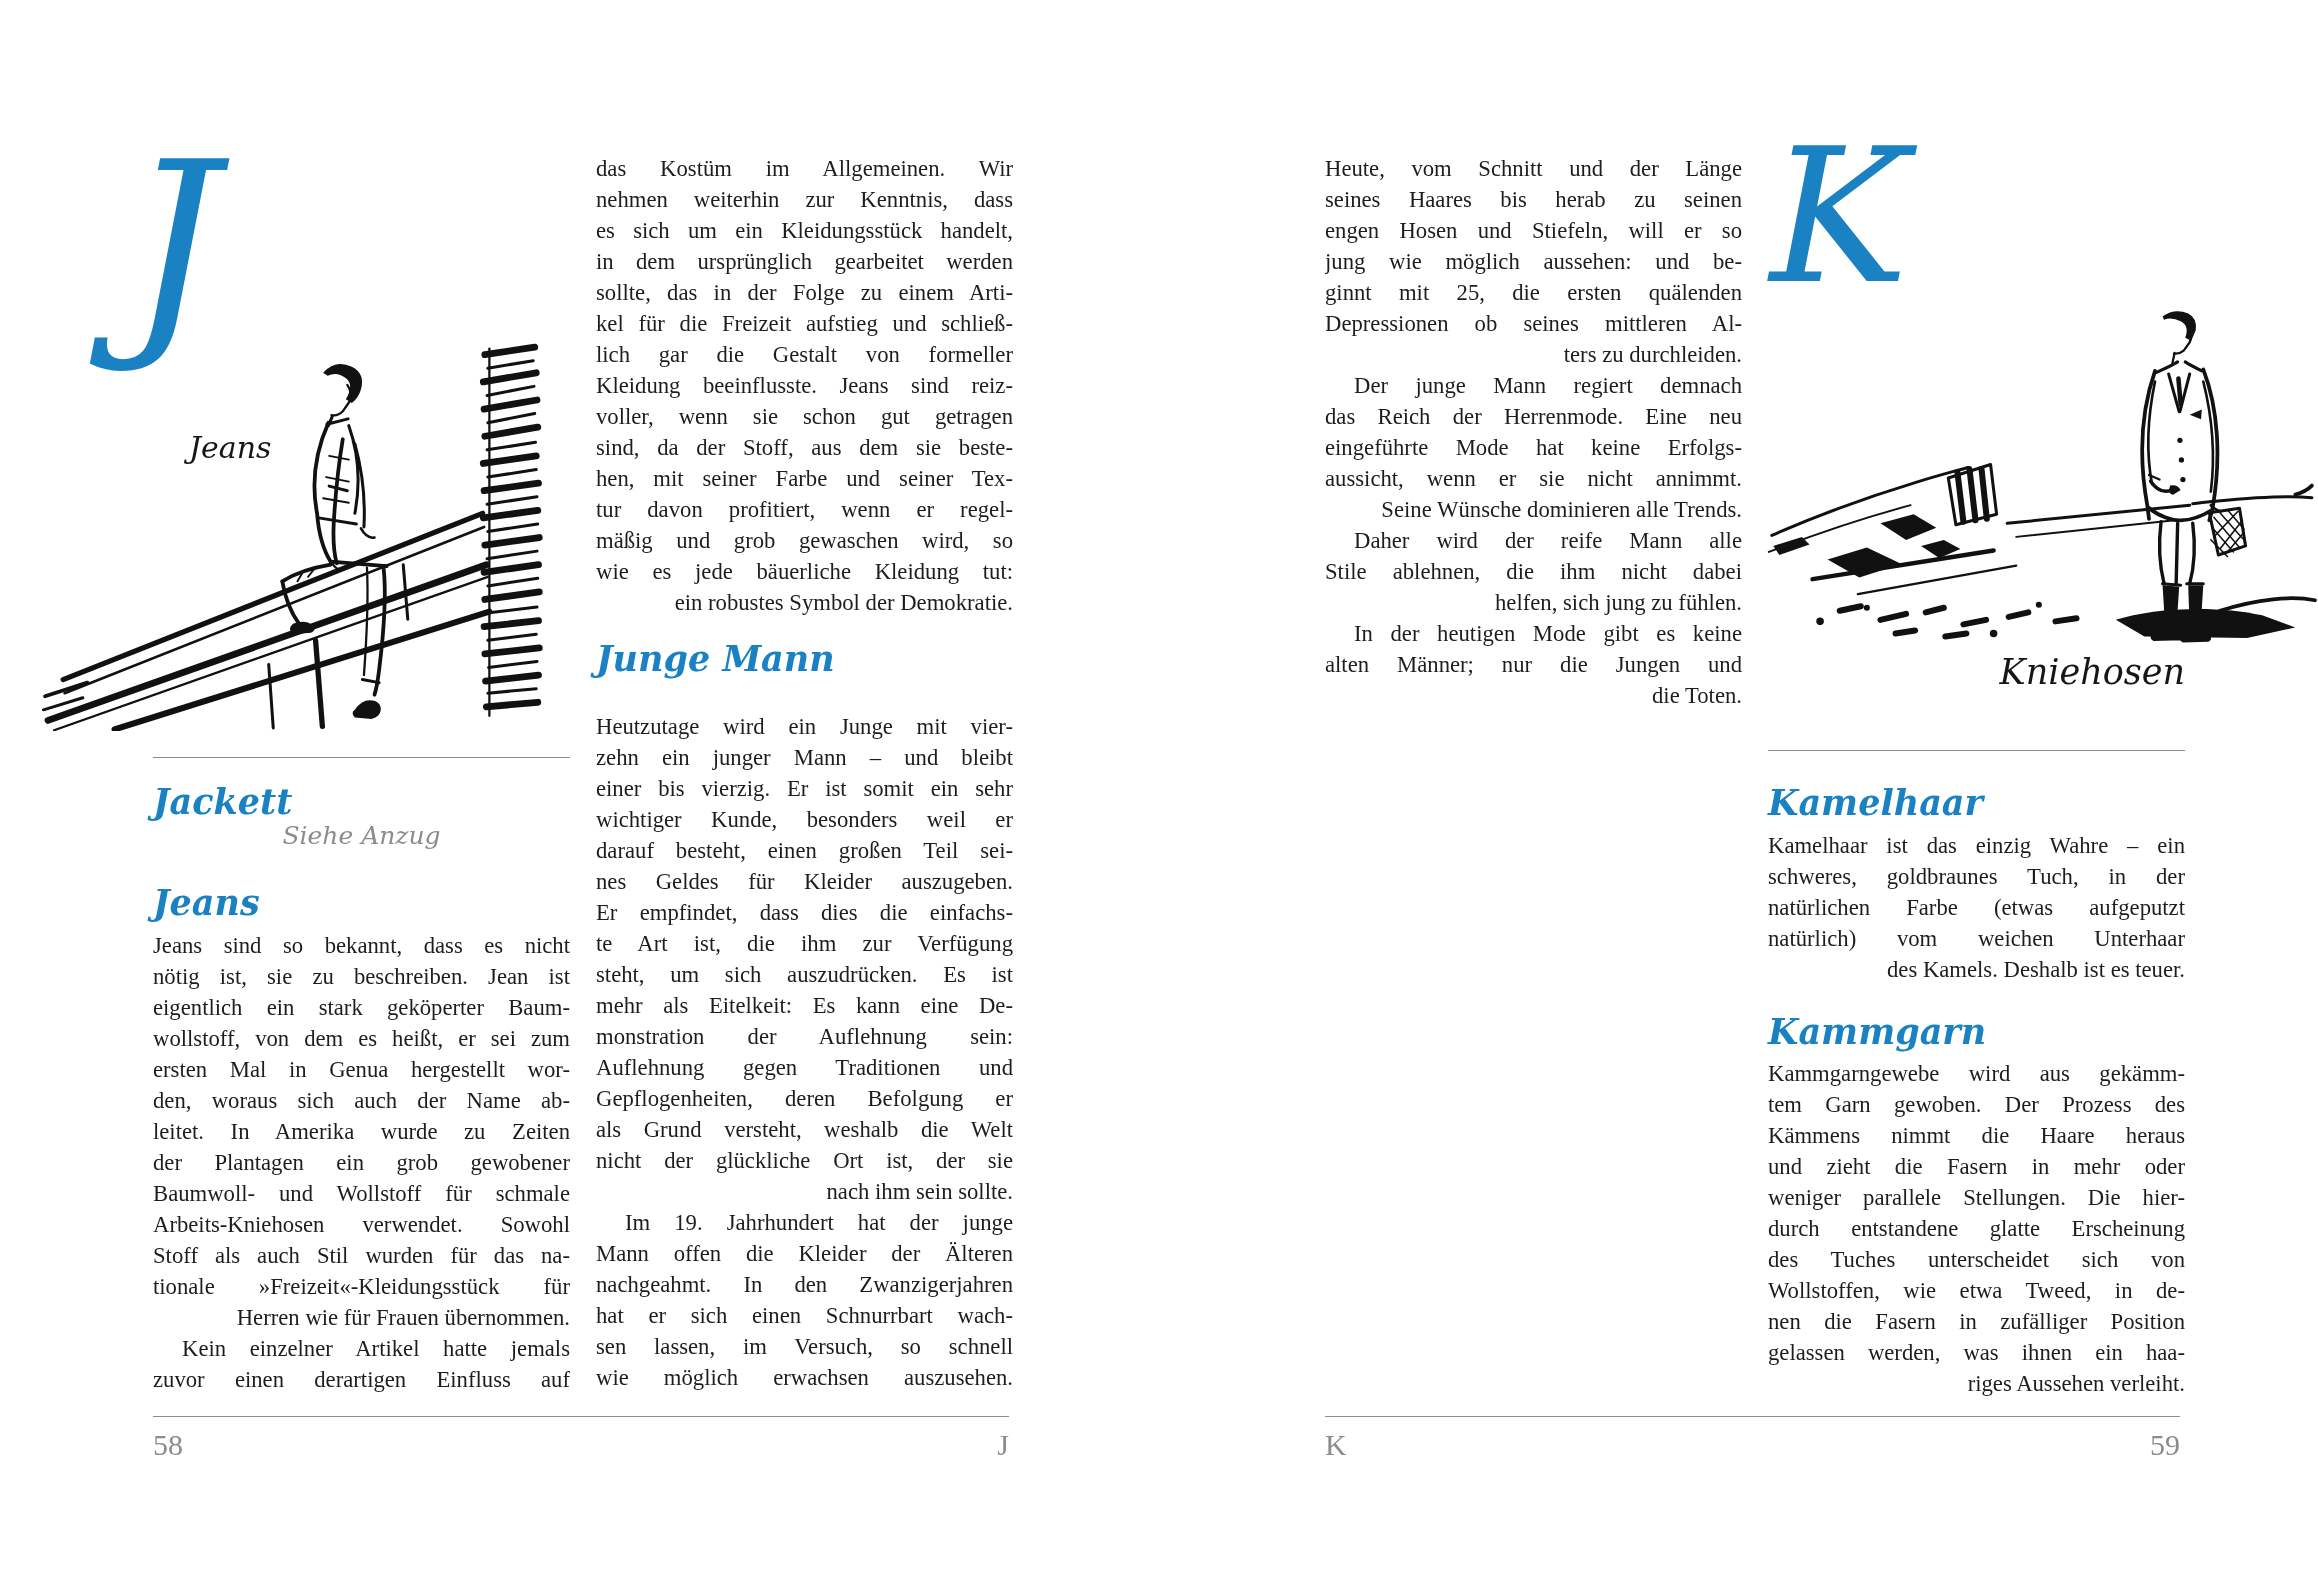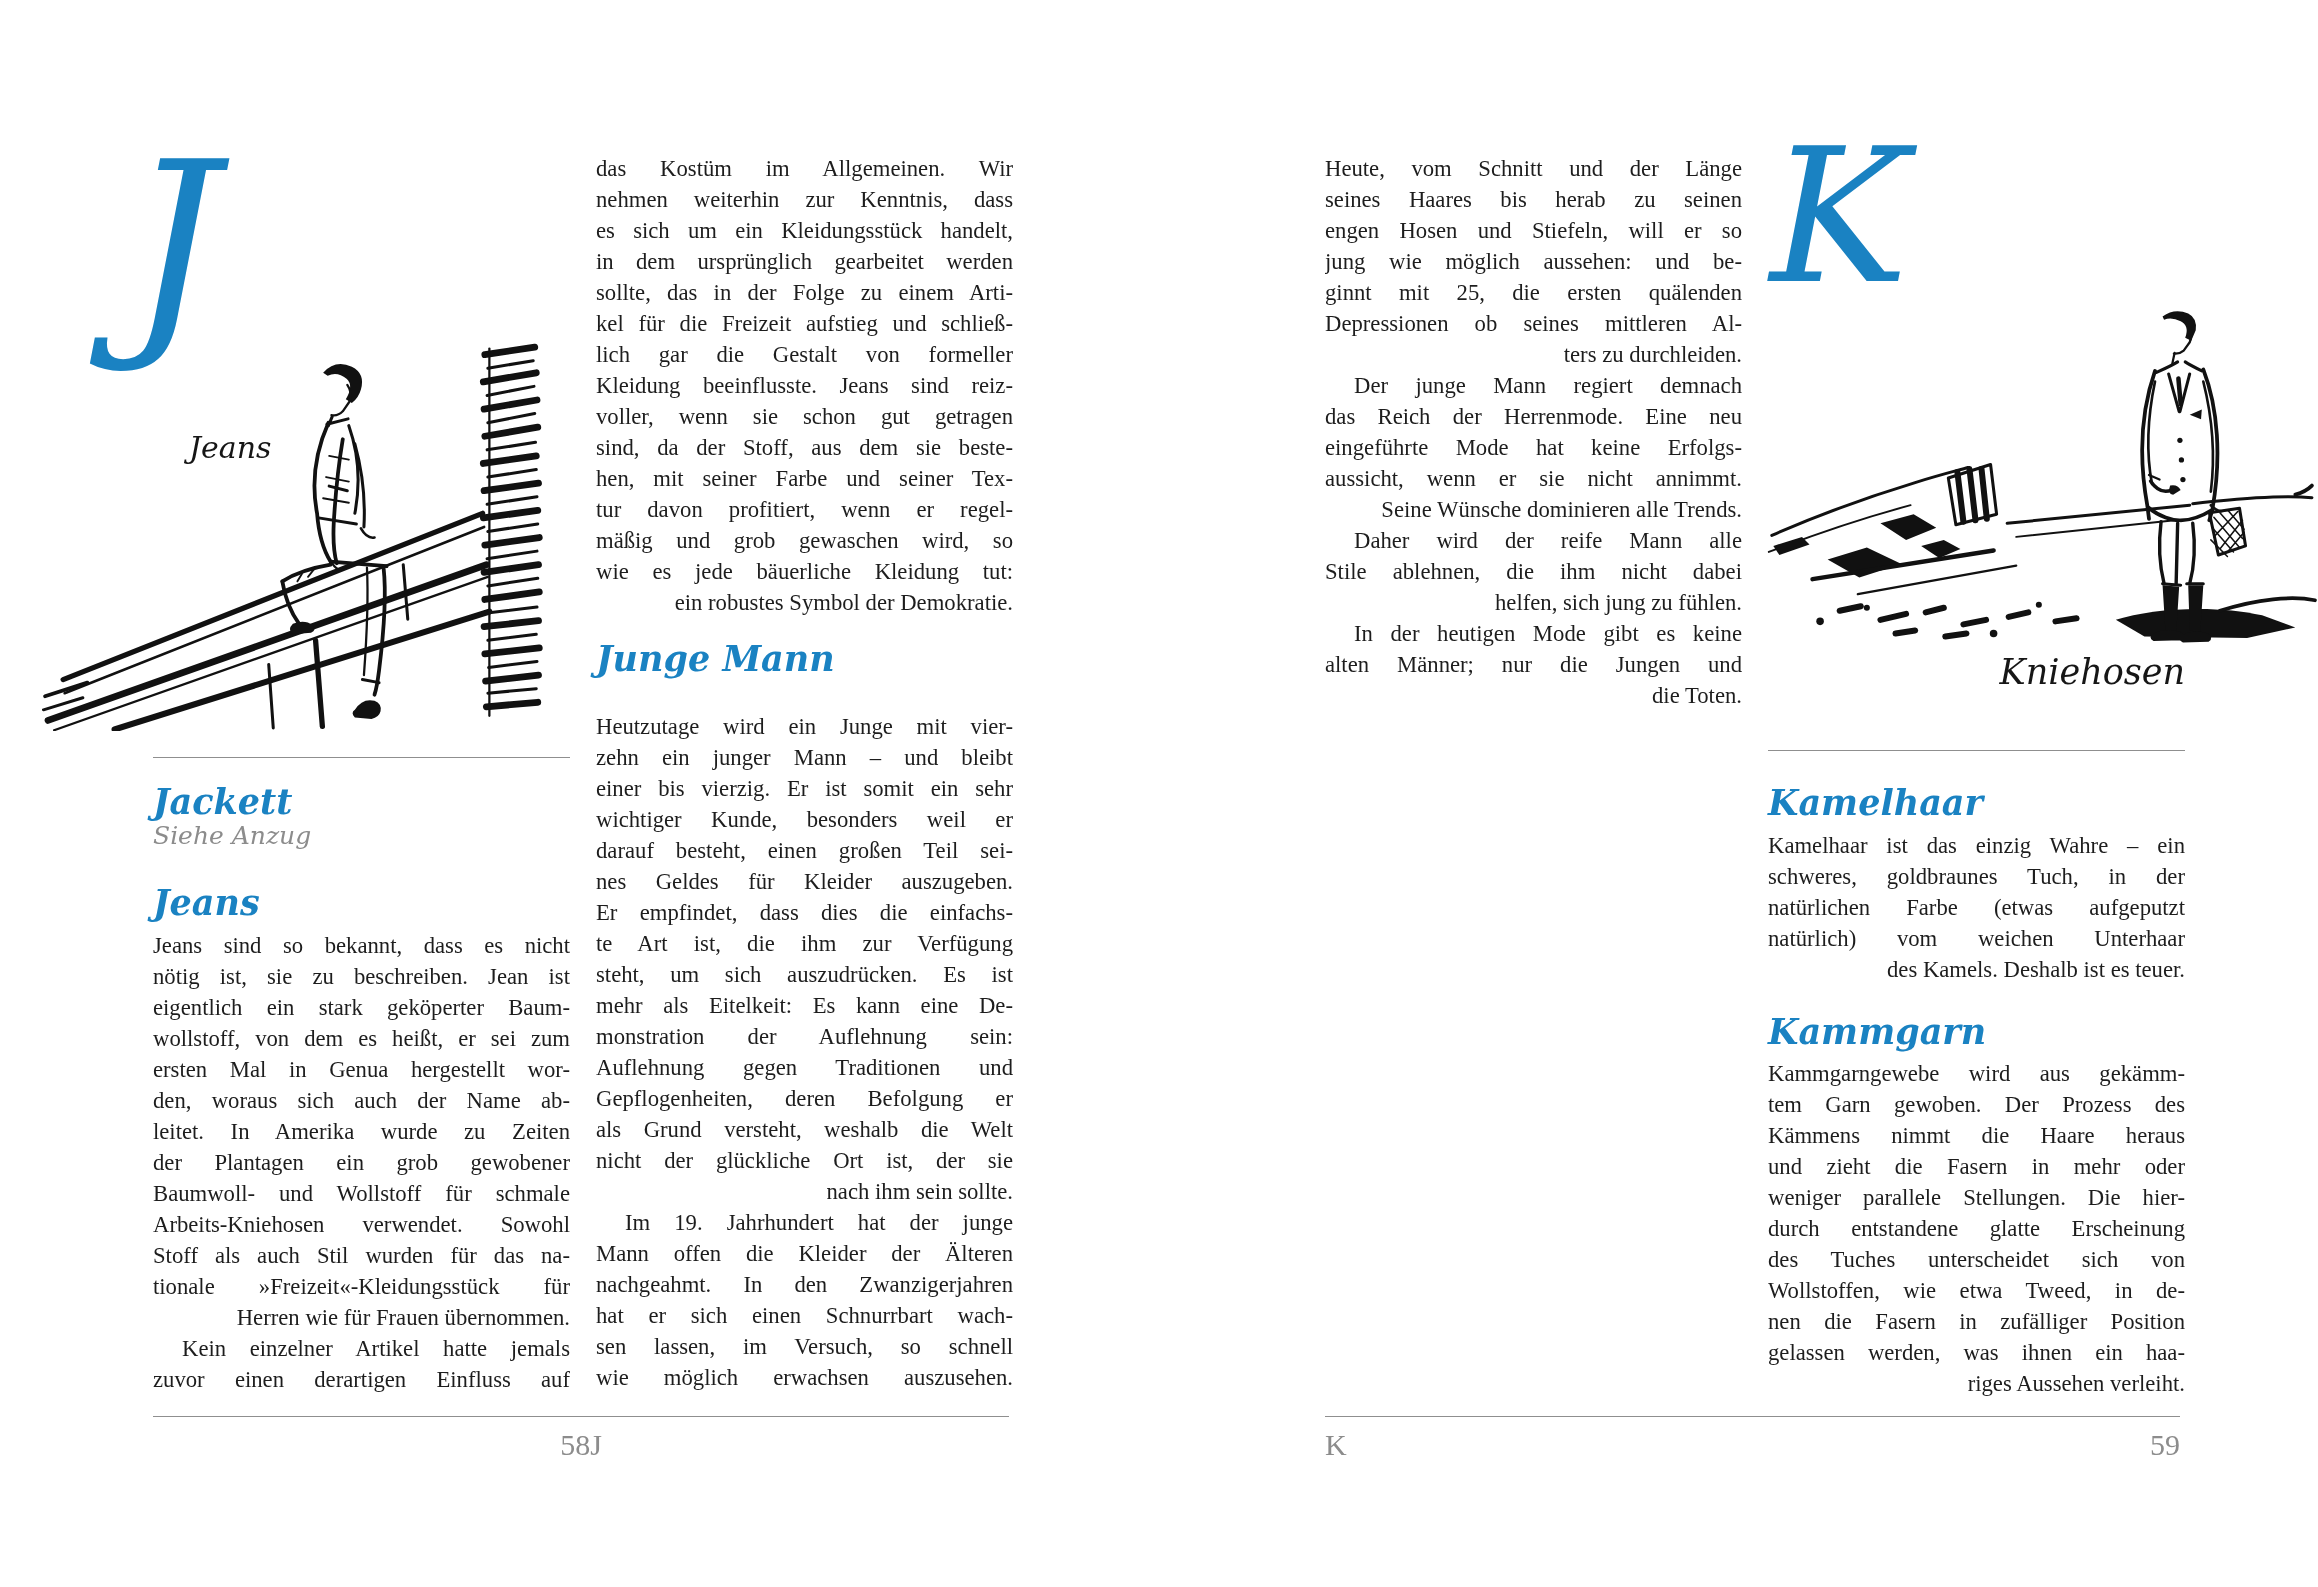--- a/index.html
+++ b/index.html
@@ -41,33 +41,33 @@
   .ln-last::after{content:none;}
   .ln-indent{text-indent:29px;}
   .sep-rule{border-top:1.5px solid var(--rule);margin-bottom:24px;}
   .col4 .sep-rule{margin-bottom:32px;}
   .entry-heading{
     font-family:"DejaVu Serif",serif;font-style:italic;font-weight:bold;
     color:var(--accent);font-size:35px;line-height:39px;
   }
   .entry-note{
     font-family:"DejaVu Serif",serif;font-style:italic;color:var(--muted);
-    font-size:25px;line-height:30px;margin-bottom:32px;
+    font-size:25px;line-height:30px;margin-bottom:32px;text-align:center;
   }
   .heading-flow{margin-top:21px;margin-bottom:33px;}
   .heading-tight{margin-bottom:7.6px;}
   .heading-gap{margin-top:27px;margin-bottom:7.6px;}
   
   .footer{
     position:absolute;border-top:1.5px solid var(--rule);
     display:flex;justify-content:space-between;align-items:flex-start;
     padding-top:10.6px;font-size:30px;line-height:33px;color:var(--muted);
     font-family:"Liberation Serif",serif;
   }
-  .footer-left{left:153px;top:1416px;width:856px;justify-content:center;}
+  .footer-left{left:153px;top:1416px;width:856px;}
   .footer-right{left:1325px;top:1416px;width:855px;}
 </style>
 </head>
 <body>
 
 <div class="spread">
 
   <div class="giant-letter giant-j">J</div>
 
   <svg class="illus illus-left" viewBox="0 0 700 520" fill="none" stroke="#111" stroke-linecap="round" stroke-linejoin="round">

